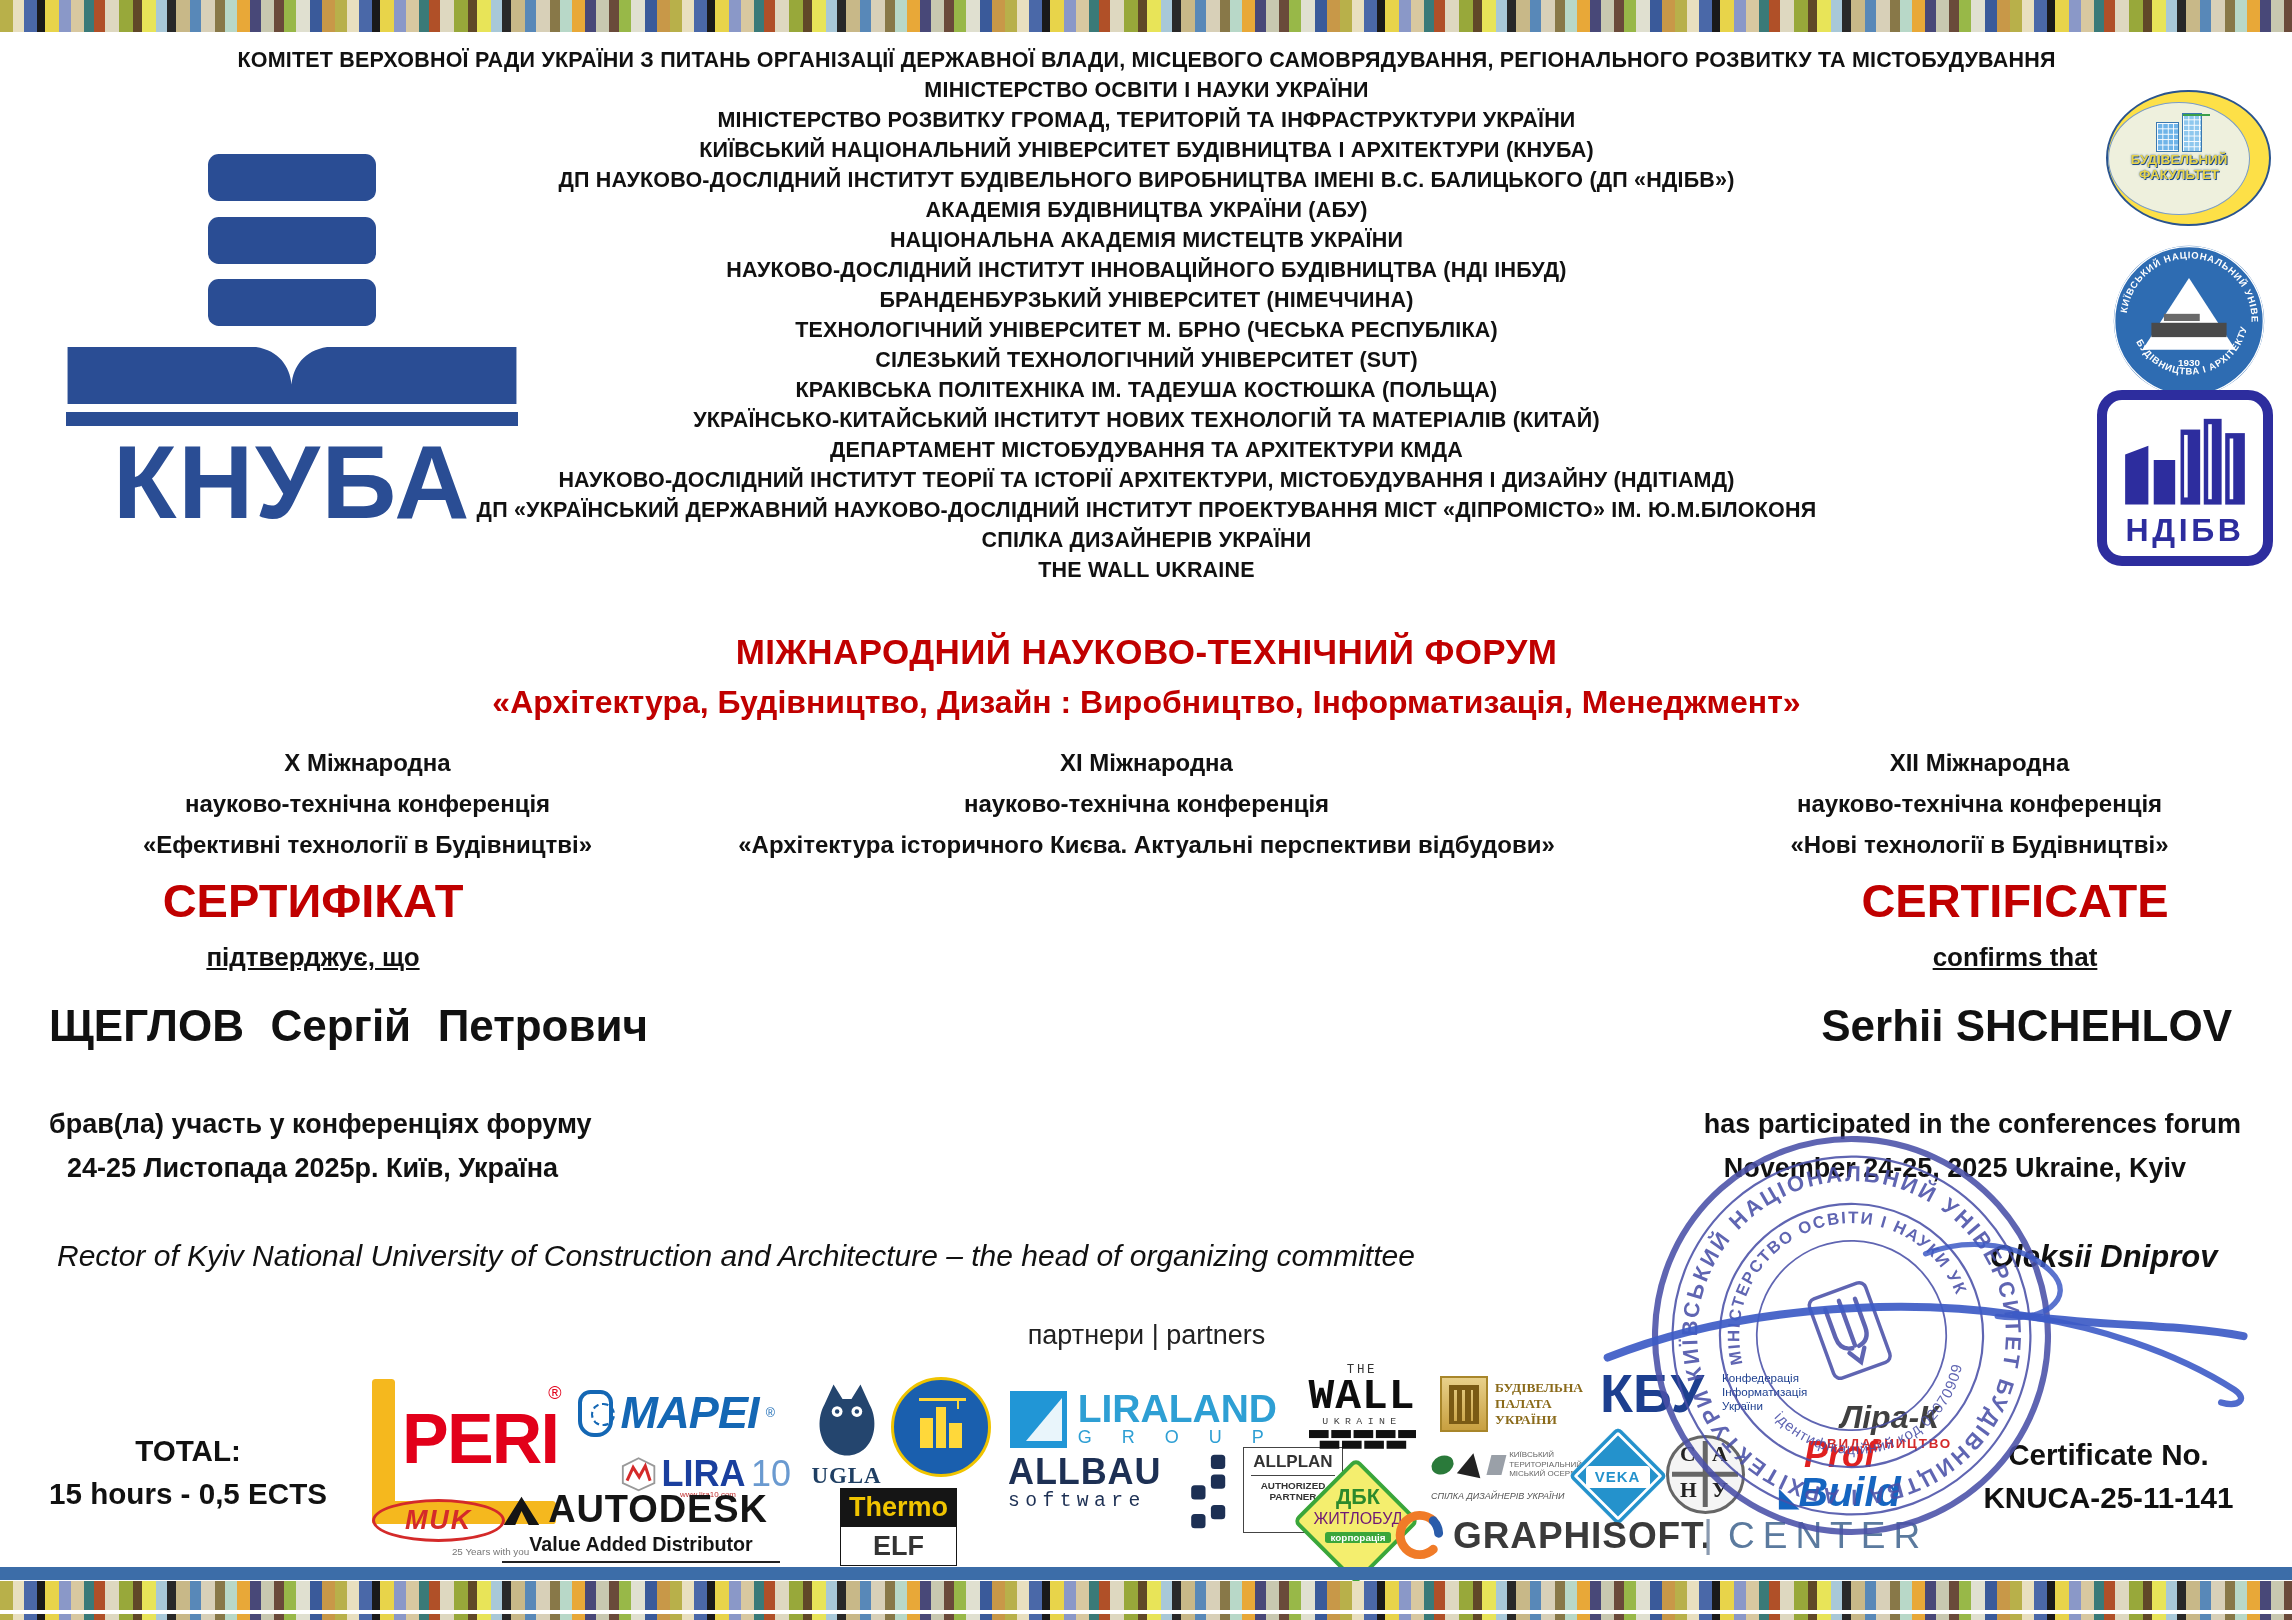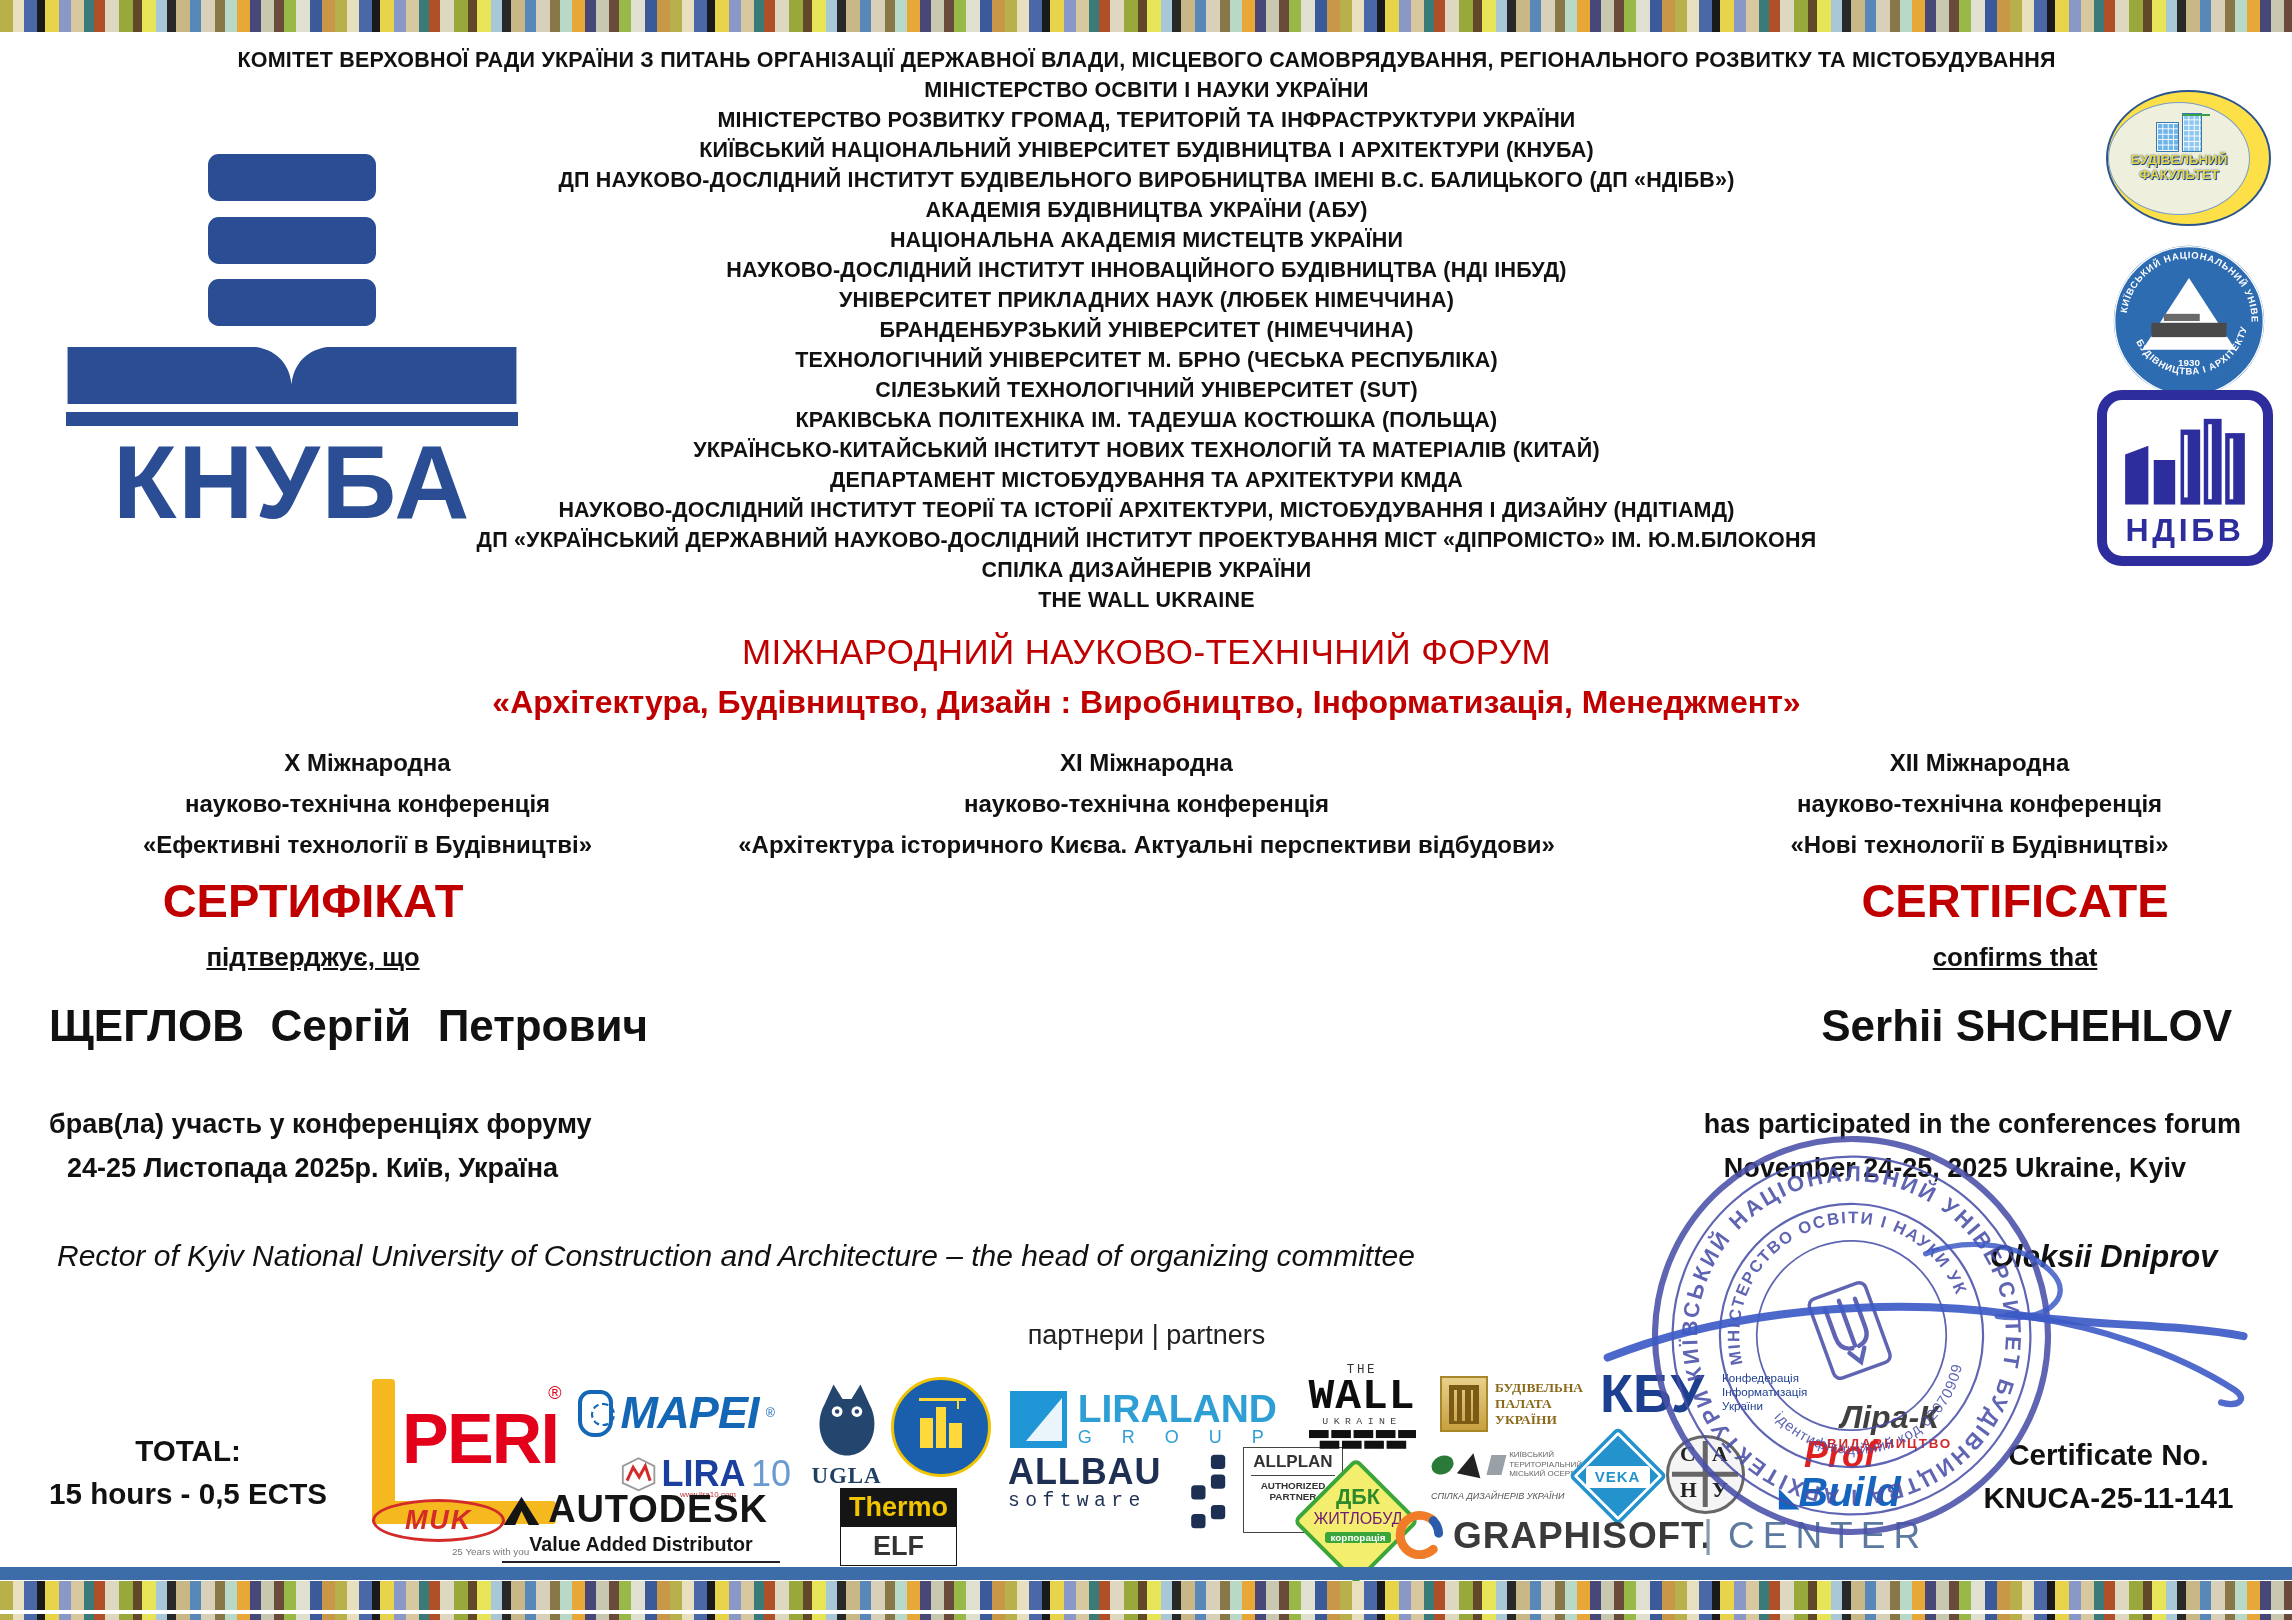--- a/index.html
+++ b/index.html
@@ -48,21 +48,21 @@
     background-image:linear-gradient(#fff 0.9px, transparent 0.9px), linear-gradient(90deg,#fff 0.9px, transparent 0.9px); background-size:5.4px 5.4px; }
   .emb-crane { position:absolute; width:27px; height:2.7px; background:#3aa04a; top:21.5px; margin-left:27px; }
   .emb-fac-t { font-size:13.4px; font-weight:800; color:#e8d44a; text-shadow:0 0 1.8px #1d4a8a, 0.9px 0.9px 0 #1d4a8a; line-height:15px; }
   .emb-seal { left:2112px; top:244px; width:154px; height:154px; }
   .emb-ndibv { left:2097px; top:390px; width:176px; height:176px; border:10.7px solid #2d2d9e; border-radius:25px;
     background:#fff; display:flex; flex-direction:column; align-items:center; justify-content:flex-end; padding-bottom:7.2px; }
   .ndibv-text { font-size:32px; font-weight:800; color:#2d2d9e; letter-spacing:3.6px; }
 
   
   .forum-title { position:absolute; top:632px; left:0; width:2293px; text-align:center;
-    font-size:35px; font-weight:400; color:#c00000; letter-spacing:0.4px; }
+    font-size:35px; font-weight:700; color:#c00000; letter-spacing:0.4px; }
   .forum-subtitle { position:absolute; top:684px; left:0; width:2293px; text-align:center;
     font-size:32px; font-weight:800; color:#c00000; }
 
   
   .conf { position:absolute; top:742px; text-align:center; color:#111; font-weight:700; }
   .conf div { font-size:24px; line-height:41px; }
   .conf-1 { left:45px; width:645px; }
   .conf-2 { left:645px; width:1003px; }
   .conf-3 { left:1693px; width:573px; }
 
@@ -227,21 +227,20 @@
 
   <div class="org-list">
     <div class="org-line">КОМІТЕТ ВЕРХОВНОЇ РАДИ УКРАЇНИ З ПИТАНЬ ОРГАНІЗАЦІЇ ДЕРЖАВНОЇ ВЛАДИ, МІСЦЕВОГО САМОВРЯДУВАННЯ, РЕГІОНАЛЬНОГО РОЗВИТКУ ТА МІСТОБУДУВАННЯ</div>
     <div class="org-line">МІНІСТЕРСТВО ОСВІТИ І НАУКИ УКРАЇНИ</div>
     <div class="org-line">МІНІСТЕРСТВО РОЗВИТКУ ГРОМАД, ТЕРИТОРІЙ ТА ІНФРАСТРУКТУРИ УКРАЇНИ</div>
     <div class="org-line">КИЇВСЬКИЙ НАЦІОНАЛЬНИЙ УНІВЕРСИТЕТ БУДІВНИЦТВА І АРХІТЕКТУРИ (КНУБА)</div>
     <div class="org-line">ДП НАУКОВО-ДОСЛІДНИЙ ІНСТИТУТ БУДІВЕЛЬНОГО ВИРОБНИЦТВА ІМЕНІ В.С. БАЛИЦЬКОГО (ДП «НДІБВ»)</div>
     <div class="org-line">АКАДЕМІЯ БУДІВНИЦТВА УКРАЇНИ (АБУ)</div>
     <div class="org-line">НАЦІОНАЛЬНА АКАДЕМІЯ МИСТЕЦТВ УКРАЇНИ</div>
     <div class="org-line">НАУКОВО-ДОСЛІДНИЙ ІНСТИТУТ ІННОВАЦІЙНОГО БУДІВНИЦТВА (НДІ ІНБУД)</div>
-    <div class="org-line">УНІВЕРСИТЕТ ПРИКЛАДНИХ НАУК (ЛЮБЕК НІМЕЧЧИНА)</div>
     <div class="org-line">БРАНДЕНБУРЗЬКИЙ УНІВЕРСИТЕТ (НІМЕЧЧИНА)</div>
     <div class="org-line">ТЕХНОЛОГІЧНИЙ УНІВЕРСИТЕТ М. БРНО (ЧЕСЬКА РЕСПУБЛІКА)</div>
     <div class="org-line">СІЛЕЗЬКИЙ ТЕХНОЛОГІЧНИЙ УНІВЕРСИТЕТ (SUT)</div>
     <div class="org-line">КРАКІВСЬКА ПОЛІТЕХНІКА ІМ. ТАДЕУША КОСТЮШКА (ПОЛЬЩА)</div>
     <div class="org-line">УКРАЇНСЬКО-КИТАЙСЬКИЙ ІНСТИТУТ НОВИХ ТЕХНОЛОГІЙ ТА МАТЕРІАЛІВ (КИТАЙ)</div>
     <div class="org-line">ДЕПАРТАМЕНТ МІСТОБУДУВАННЯ ТА АРХІТЕКТУРИ КМДА</div>
     <div class="org-line">НАУКОВО-ДОСЛІДНИЙ ІНСТИТУТ ТЕОРІЇ ТА ІСТОРІЇ АРХІТЕКТУРИ, МІСТОБУДУВАННЯ І ДИЗАЙНУ (НДІТІАМД)</div>
     <div class="org-line">ДП «УКРАЇНСЬКИЙ ДЕРЖАВНИЙ НАУКОВО-ДОСЛІДНИЙ ІНСТИТУТ ПРОЕКТУВАННЯ МІСТ «ДІПРОМІСТО» ІМ. Ю.М.БІЛОКОНЯ</div>
     <div class="org-line">СПІЛКА ДИЗАЙНЕРІВ УКРАЇНИ</div>
     <div class="org-line">THE WALL UKRAINE</div>

